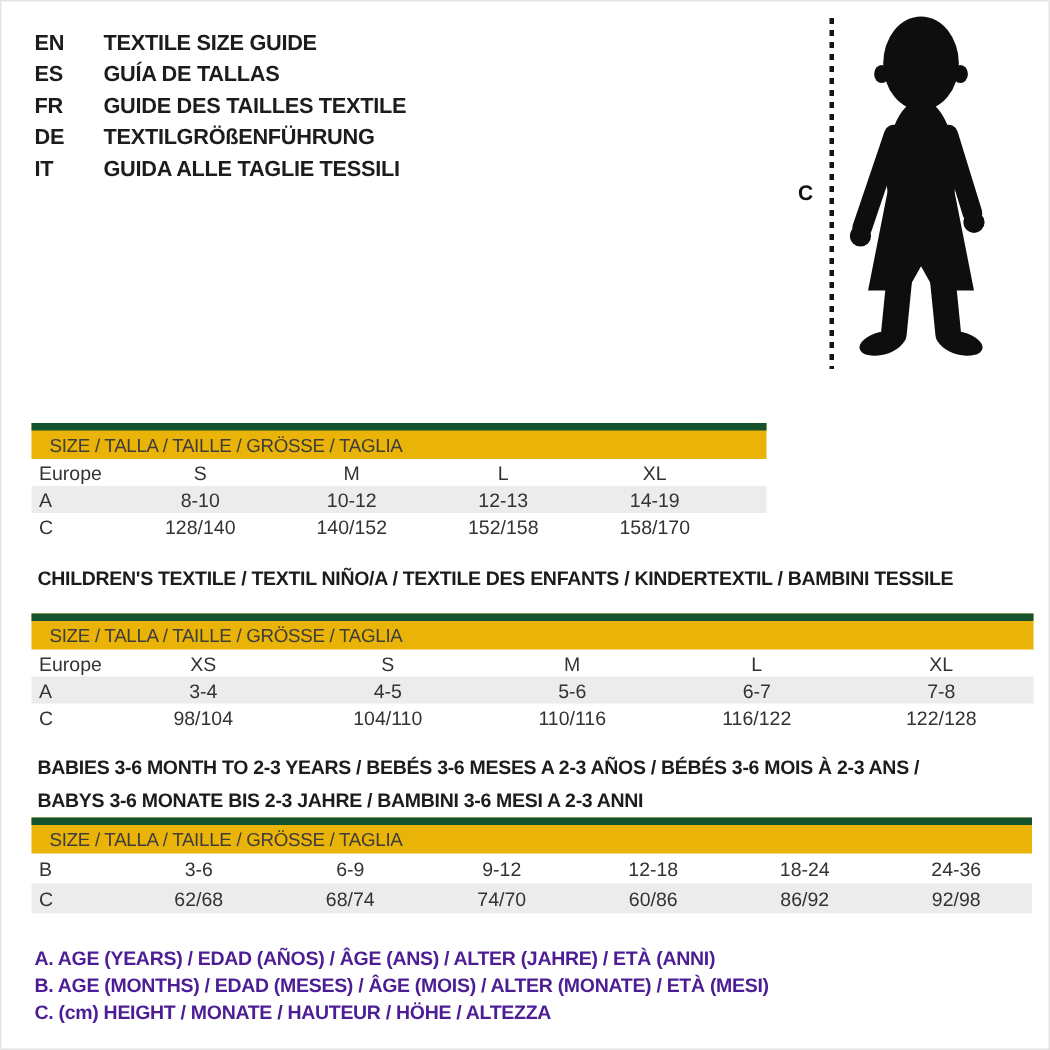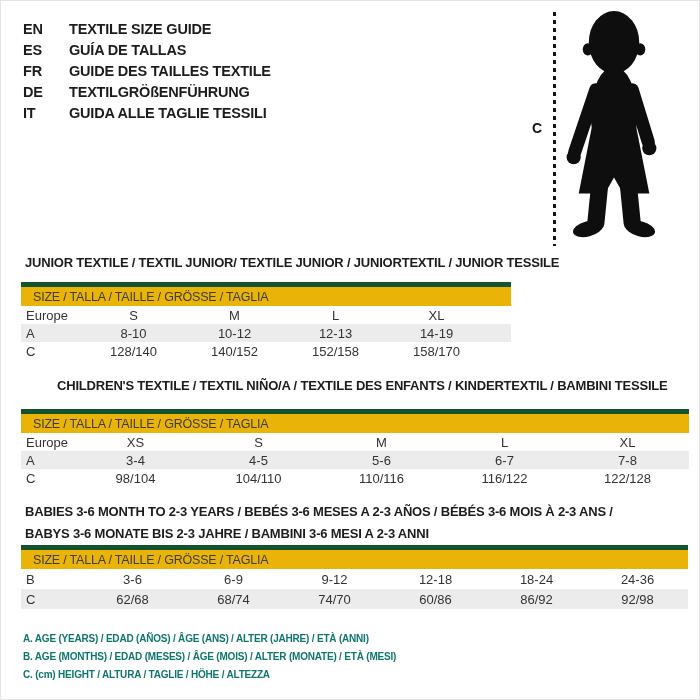--- a/index.html
+++ b/index.html
@@ -27,21 +27,21 @@
   .trow{display:grid; align-items:center; font-size:13px; color:#333; height:18px;}
   .t1 .trow{grid-template-columns:62px repeat(4,101px);}
   .t2 .trow{grid-template-columns:53px repeat(5,123px);}
   .t3 .trow{grid-template-columns:61px repeat(6,101px); height:20px;}
   .t1{width:490px;} .t2{width:668px;} .t3{width:667px;}
   .trow .lbl{padding-left:5px; text-align:left;}
   .trow .val{text-align:center;}
   .trow.shaded{background:#ececec;}
   
   .notes{position:absolute; left:22px; top:629px;}
-  .note-line{height:18px; line-height:18px; font-size:10px; font-weight:bold; letter-spacing:-0.2px; color:#0f766e; white-space:nowrap;}
+  .note-line{height:18px; line-height:18px; font-size:13px; font-weight:bold; letter-spacing:-0.2px; color:#4c1d95; white-space:nowrap;}
 </style>
 </head>
 <body>
 
 <div id="canvas">
 
   <div class="lang-list">
     <div class="lang-row">
       <span class="lang-code">EN</span>
       <span class="lang-title">TEXTILE SIZE GUIDE</span>
@@ -77,23 +77,20 @@
       <circle cx="12" cy="147" r="7"></circle>
       <circle cx="87" cy="138" r="7"></circle>
       <path d="M31,112 L73,112 L87,183 L61,183 L52,167 L43,183 L17,183 Z"></path>
       <line x1="38" y1="172" x2="34" y2="212" stroke="#0e0e0e" stroke-width="17" stroke-linecap="round"></line>
       <line x1="66" y1="172" x2="70" y2="212" stroke="#0e0e0e" stroke-width="17" stroke-linecap="round"></line>
       <ellipse cx="26" cy="218" rx="15" ry="7.5" transform="rotate(-14 26 218)"></ellipse>
       <ellipse cx="78" cy="218" rx="15" ry="7.5" transform="rotate(14 78 218)"></ellipse>
     </g>
   </svg>
 
-  <div class="sec-title" style="top:251px;">
-    <span class="line">JUNIOR TEXTILE / TEXTIL JUNIOR/ TEXTILE JUNIOR / JUNIORTEXTIL / JUNIOR TESSILE</span>
-  </div>
   <div class="size-table t1" style="top:281px;">
     <div class="band">SIZE / TALLA / TAILLE / GRÖSSE / TAGLIA</div>
     <div class="trow">
       <span class="lbl">Europe</span>
       <span class="val">S</span>
       <span class="val">M</span>
       <span class="val">L</span>
       <span class="val">XL</span>
     </div>
     <div class="trow shaded">
@@ -105,21 +102,21 @@
     </div>
     <div class="trow">
       <span class="lbl">C</span>
       <span class="val">128/140</span>
       <span class="val">140/152</span>
       <span class="val">152/158</span>
       <span class="val">158/170</span>
     </div>
   </div>
 
-  <div class="sec-title" style="top:374px;margin-left:32px;">
+  <div class="sec-title" style="top:374px;">
     <span class="line">CHILDREN'S TEXTILE / TEXTIL NIÑO/A / TEXTILE DES ENFANTS / KINDERTEXTIL / BAMBINI TESSILE</span>
   </div>
   <div class="size-table t2" style="top:408px;">
     <div class="band">SIZE / TALLA / TAILLE / GRÖSSE / TAGLIA</div>
     <div class="trow">
       <span class="lbl">Europe</span>
       <span class="val">XS</span>
       <span class="val">S</span>
       <span class="val">M</span>
       <span class="val">L</span>
@@ -165,16 +162,16 @@
       <span class="val">74/70</span>
       <span class="val">60/86</span>
       <span class="val">86/92</span>
       <span class="val">92/98</span>
     </div>
   </div>
 
   <div class="notes">
     <div class="note-line">A. AGE (YEARS) / EDAD (AÑOS) / ÂGE (ANS) / ALTER (JAHRE) / ETÀ (ANNI)</div>
     <div class="note-line">B. AGE (MONTHS) / EDAD (MESES) / ÂGE (MOIS) / ALTER (MONATE) / ETÀ (MESI)</div>
-    <div class="note-line">C. (cm) HEIGHT / ALTURA / TAGLIE / HÖHE / ALTEZZA</div>
+    <div class="note-line">C. (cm) HEIGHT / MONATE / HAUTEUR / HÖHE / ALTEZZA</div>
   </div>
 
 </div>
 
 </body></html>

